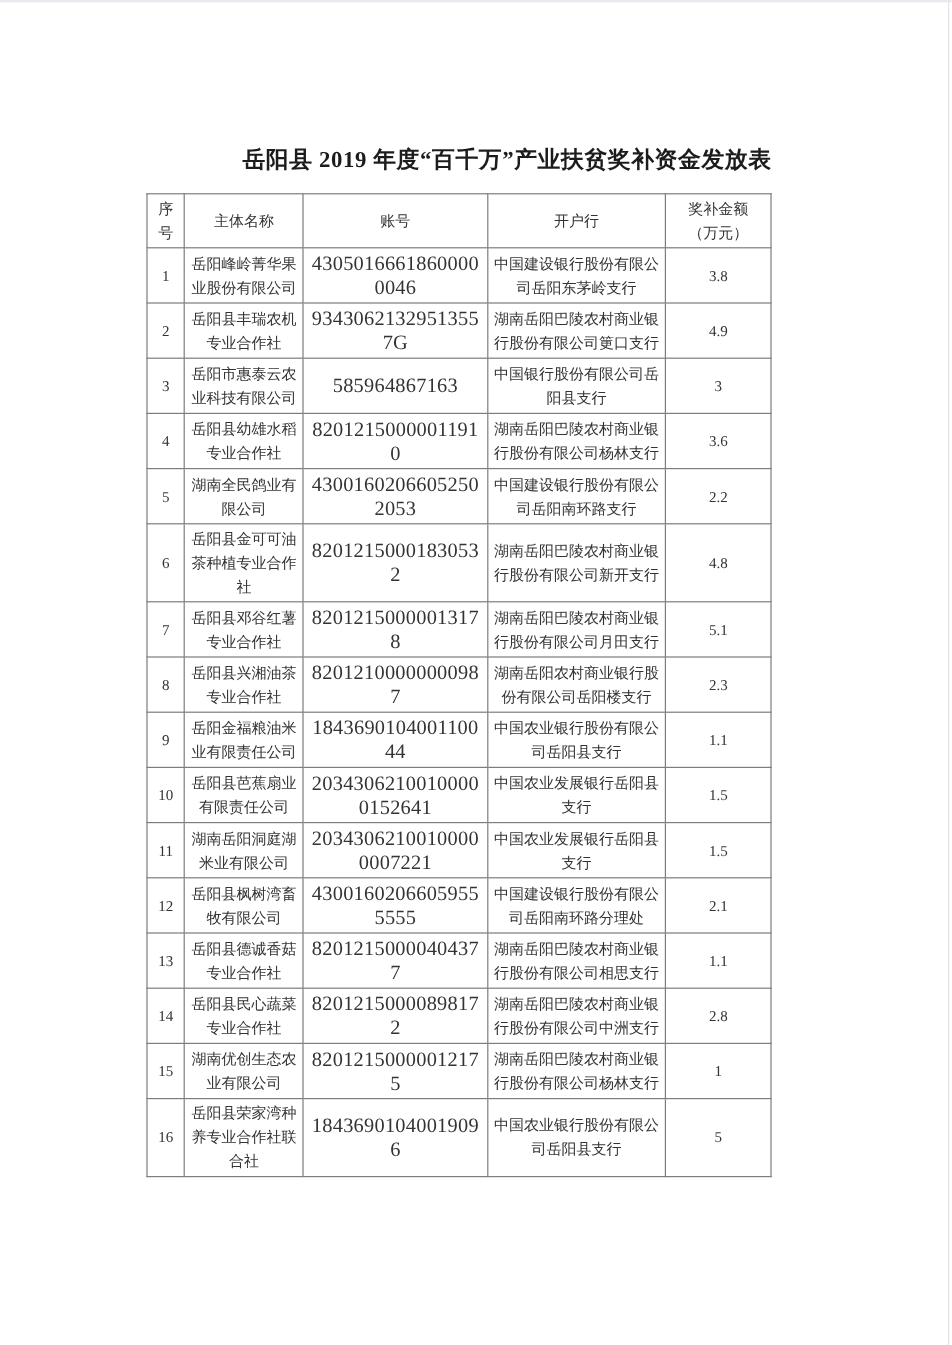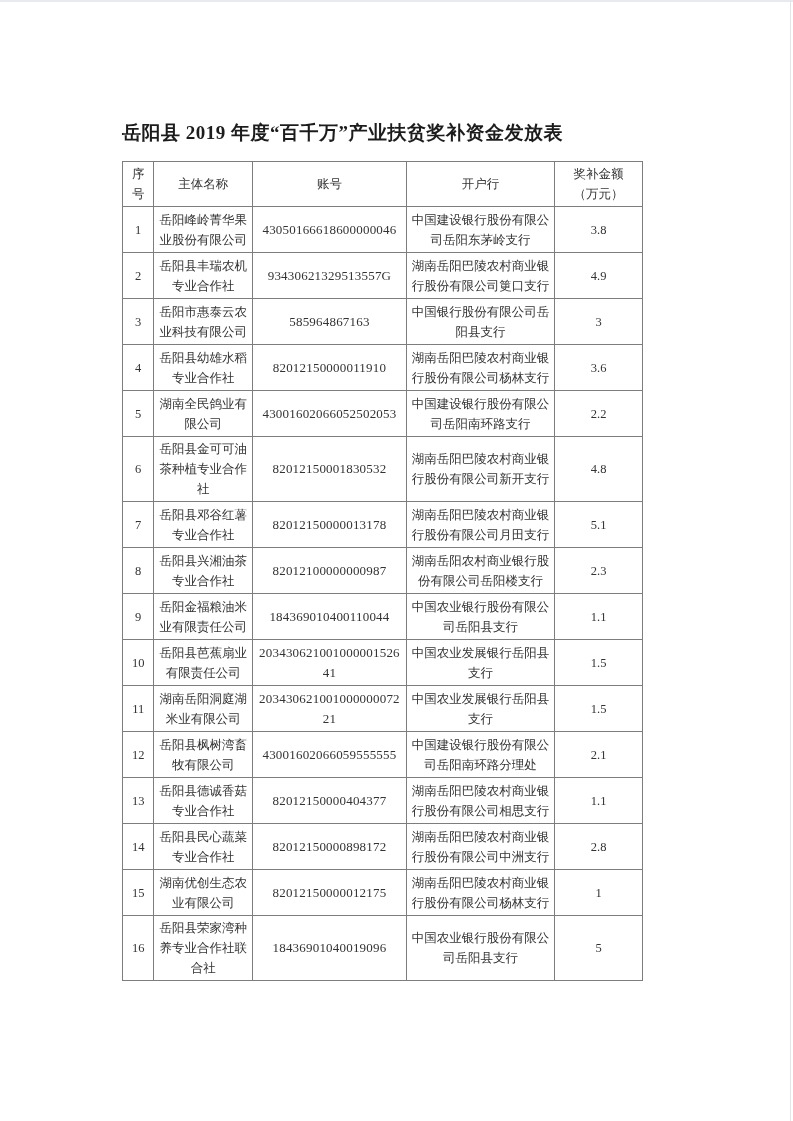--- a/index.html
+++ b/index.html
@@ -19,21 +19,21 @@
     position: absolute; top: 0; right: 2px; width: 1px; height: 100%;
     background: #e3e4ea;
   }
   .content {
     position: absolute;
     left: 122px;
     top: 120px;
     width: 521px;
   }
   .doc-title {
-    text-align: left;
+    text-align: right;
     font-size: 19px;
     font-weight: bold;
     color: #1c1c1c;
     letter-spacing: 0.5px;
     margin-bottom: 15px;
     white-space: nowrap;
   }
   table.subsidy-table {
     table-layout: fixed;
     width: 521px;
@@ -55,21 +55,21 @@
     white-space: pre-line;
   }
   .subsidy-table tbody td {
     height: 46px;
   }
   .col-no      { width: 31px;  }
   .col-name    { width: 98px;  }
   .col-account { width: 152px; margin-left: 32px; }
   .col-bank    { width: 147px; }
   .col-amount  { width: 87px;  }
-  td.col-account { font-size: 13px; letter-spacing: 0.2px; }
+  td.col-account { font-size: 17px; letter-spacing: 0.2px; }
 </style>
 </head>
 <body>
 
 <div class="scan-edge-top"></div>
 <div class="scan-edge-right"></div>
 
 <div class="content">
   <div class="doc-title">岳阳县 2019 年度“百千万”产业扶贫奖补资金发放表</div>
 

